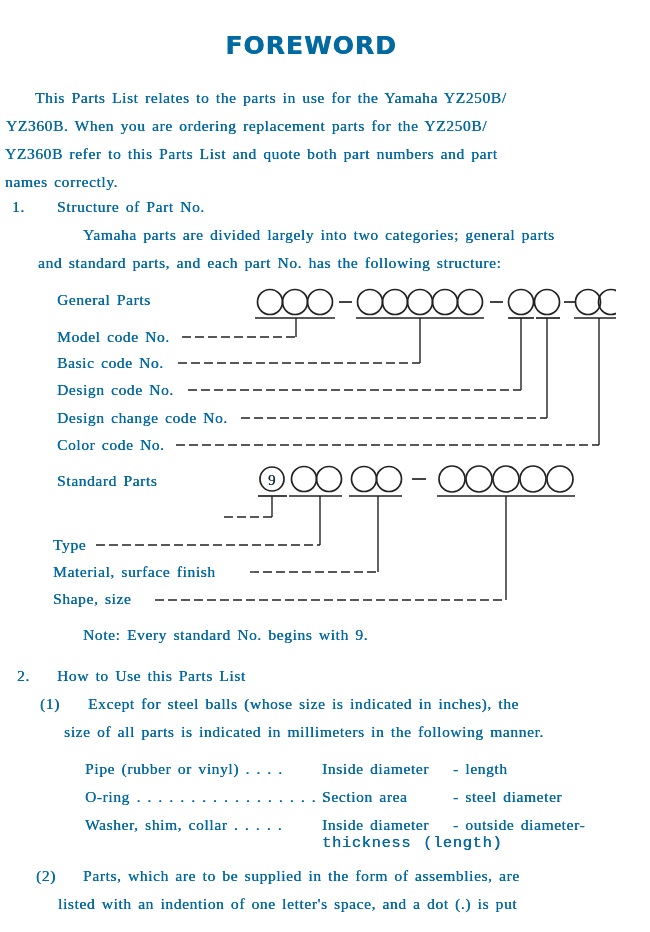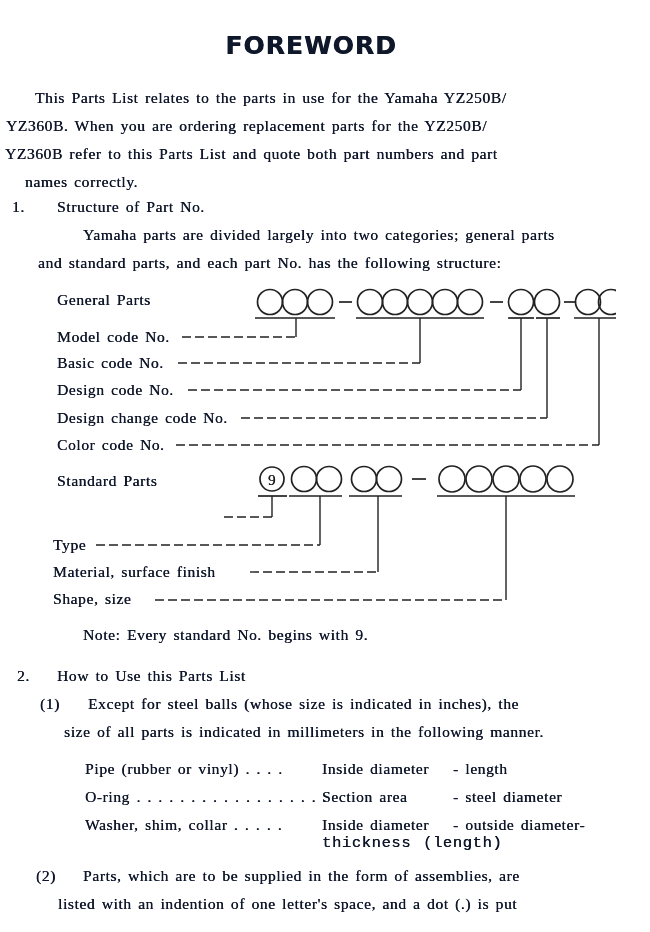--- a/index.html
+++ b/index.html
@@ -1,19 +1,19 @@
 <!DOCTYPE html>
 <html><head>
 <meta charset="utf-8">
 <style>
   html,body{margin:0;padding:0;background:#fff;}
   .page{
     position:relative;width:616px;height:932px;background:#ffffff;overflow:hidden;
     font-family:"Liberation Serif","DejaVu Serif",serif;
-    font-size:15.5px;color:#0f172a;letter-spacing:.6px;word-spacing:2px;
+    font-size:15.5px;color:#0369a1;letter-spacing:.6px;word-spacing:2px;
     text-shadow:.3px 0 0 currentColor;
   }
   .abs{position:absolute;white-space:nowrap;line-height:20px;}
   .title{
     position:absolute;top:31px;left:0;width:650px;box-sizing:border-box;
     text-align:center;padding-right:28px;
     font-family:"DejaVu Sans","Liberation Sans",sans-serif;
     font-weight:bold;font-size:25px;letter-spacing:1px;word-spacing:0;
     text-shadow:.5px 0 0 currentColor;
   }
@@ -36,21 +36,21 @@
 </head>
 <body>
 
 <div class="page">
 
   <div class="title">FOREWORD</div>
 
   <div class="abs" style="top:88px;left:35px;">This Parts List relates to the parts in use for the Yamaha YZ250B/</div>
   <div class="abs" style="top:116px;left:6px;">YZ360B.  When you are ordering replacement parts for the YZ250B/</div>
   <div class="abs" style="top:144px;left:5px;">YZ360B refer to this Parts List and quote both part numbers and part</div>
-  <div class="abs" style="top:172px;left:5px;margin-left:20px;">names correctly.</div>
+  <div class="abs" style="top:172px;left:5px;">names correctly.</div>
 
   <div class="abs" style="top:197px;left:12px;">1.</div>
   <div class="abs" style="top:197px;left:57px;">Structure of Part No.</div>
   <div class="abs" style="top:225px;left:83px;">Yamaha parts are divided largely into two categories; general parts</div>
   <div class="abs" style="top:253px;left:38px;">and standard parts, and each part No. has the following structure:</div>
 
   <div class="diagram" style="top:283px;height:177px;">
     <svg width="650" height="177" viewBox="0 0 650 177">
       <g>
         <circle class="cir" cx="270" cy="19" r="12.5"></circle>

